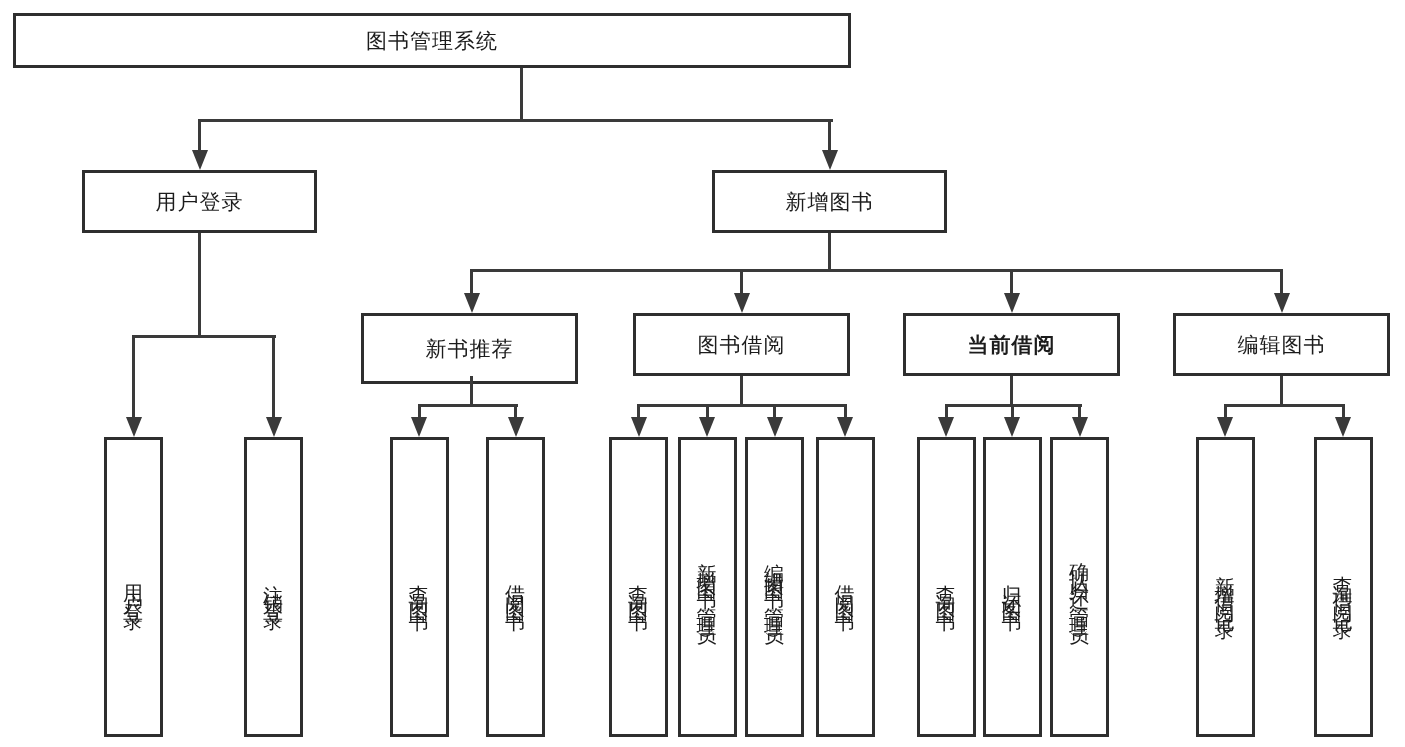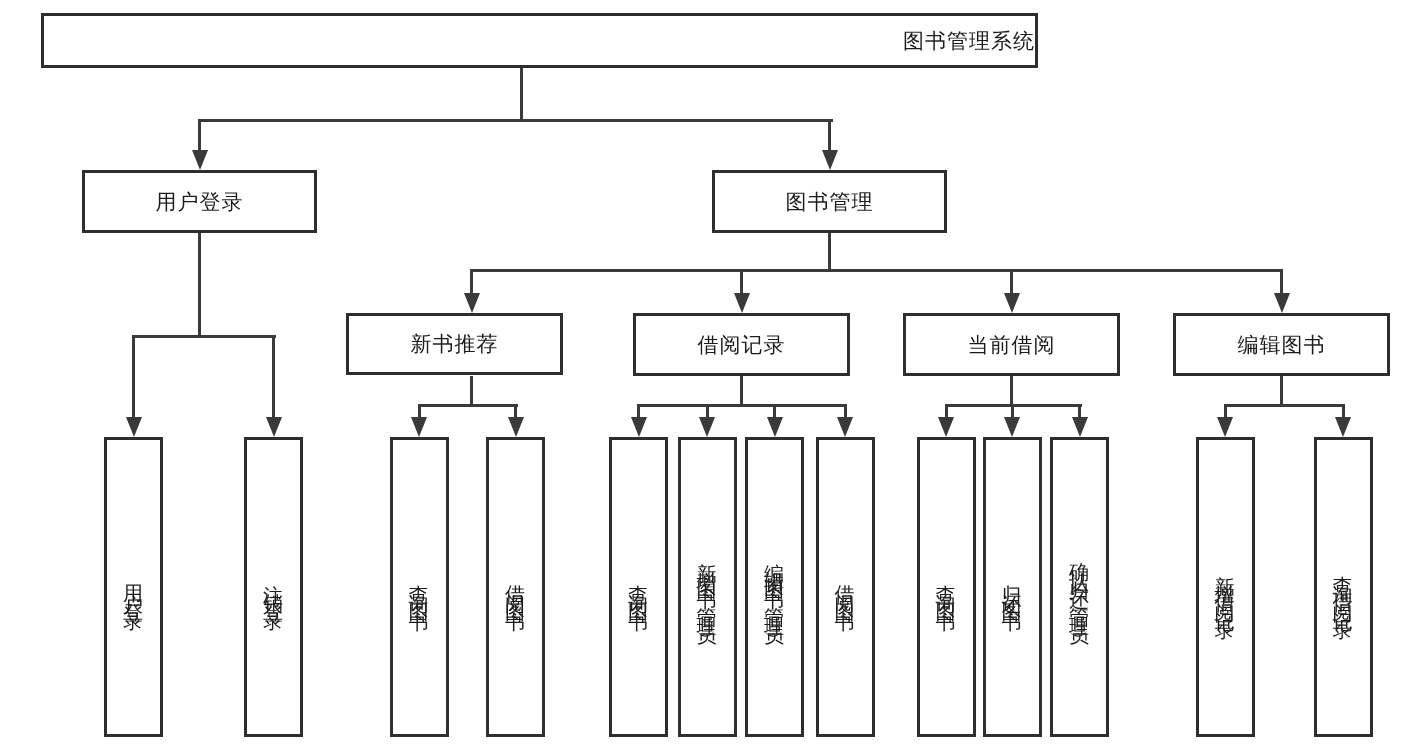--- a/index.html
+++ b/index.html
@@ -51,38 +51,38 @@
     letter-spacing: 0.5px;
     z-index: 5;
     white-space: nowrap;
   }
 </style>
 </head>
 <body>
 
 <div class="stage">
 
-  <div class="node" style="left:41px; top:13px; width:997px; height:55px;justify-content:flex-end;">
+  <div class="node" style="left:13px; top:13px; width:838px; height:55px;">
     <span class="hlabel">图书管理系统</span>
   </div>
 
   <div class="node" style="left:82px; top:170px; width:235px; height:63px;">
     <span class="hlabel">用户登录</span>
   </div>
   <div class="node" style="left:712px; top:170px; width:235px; height:63px;">
-    <span class="hlabel">图书管理</span>
+    <span class="hlabel">新增图书</span>
   </div>
 
-  <div class="node" style="left:346px; top:313px; width:217px; height:62px;">
+  <div class="node" style="left:361px; top:313px; width:217px; height:71px;">
     <span class="hlabel">新书推荐</span>
   </div>
   <div class="node" style="left:633px; top:313px; width:217px; height:63px;">
-    <span class="hlabel">借阅记录</span>
+    <span class="hlabel">图书借阅</span>
   </div>
-  <div class="node" style="left:903px; top:313px; width:217px; height:63px;">
+  <div class="node" style="left:903px; top:313px; width:217px; height:63px;font-weight:bold;">
     <span class="hlabel">当前借阅</span>
   </div>
   <div class="node" style="left:1173px; top:313px; width:217px; height:63px;">
     <span class="hlabel">编辑图书</span>
   </div>
 
   <div class="node" style="left:104px; top:437px; width:59px; height:300px;">
     <span class="vtext">用户登录</span>
   </div>
   <div class="node" style="left:244px; top:437px; width:59px; height:300px;">

